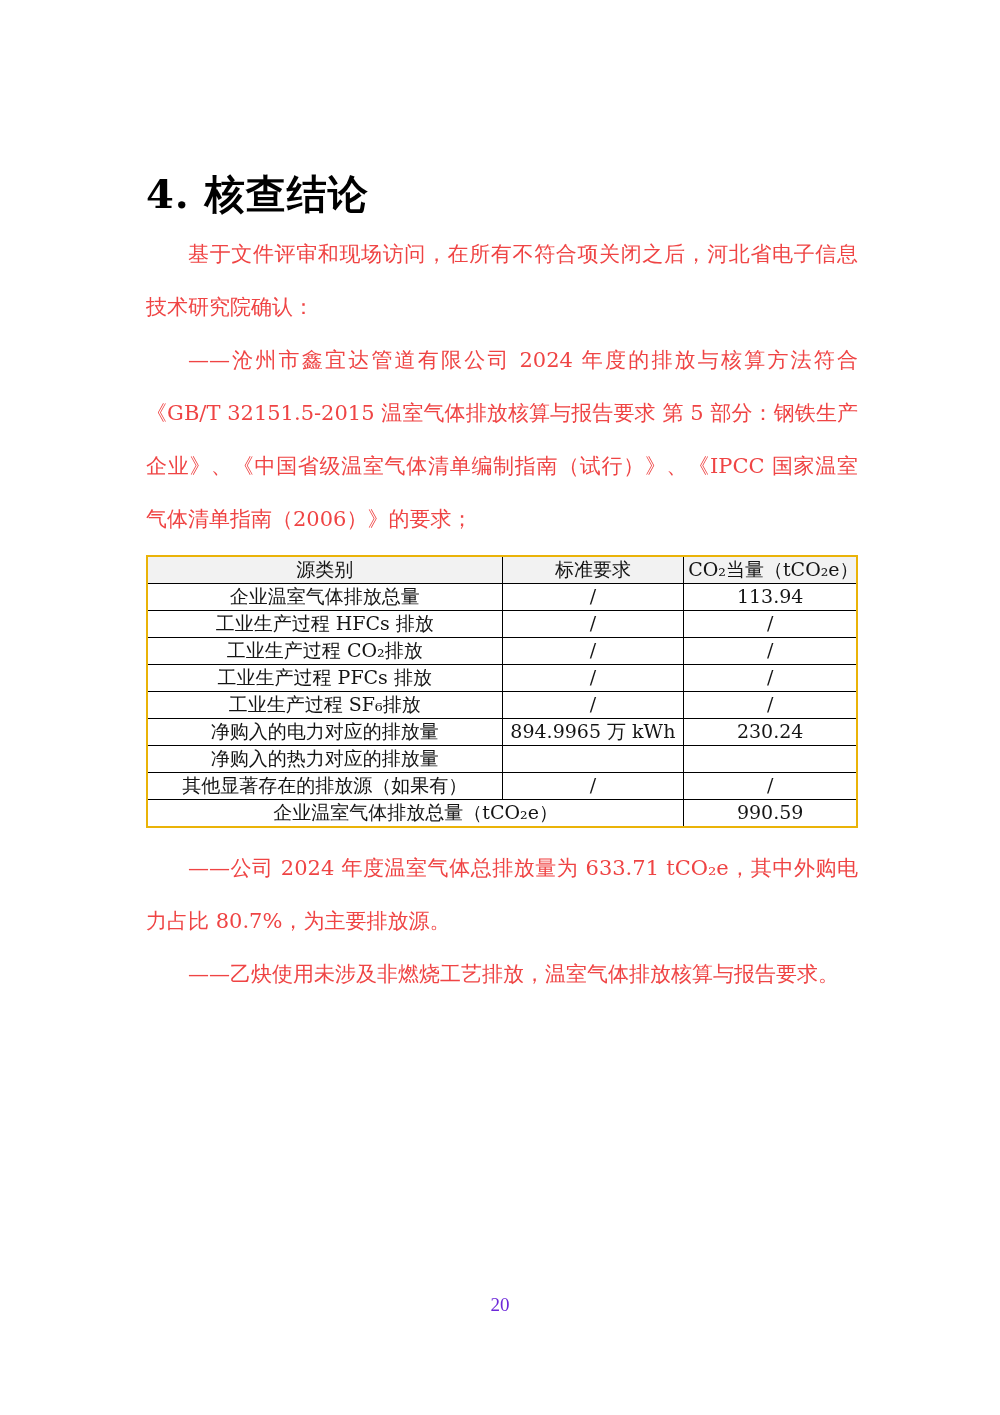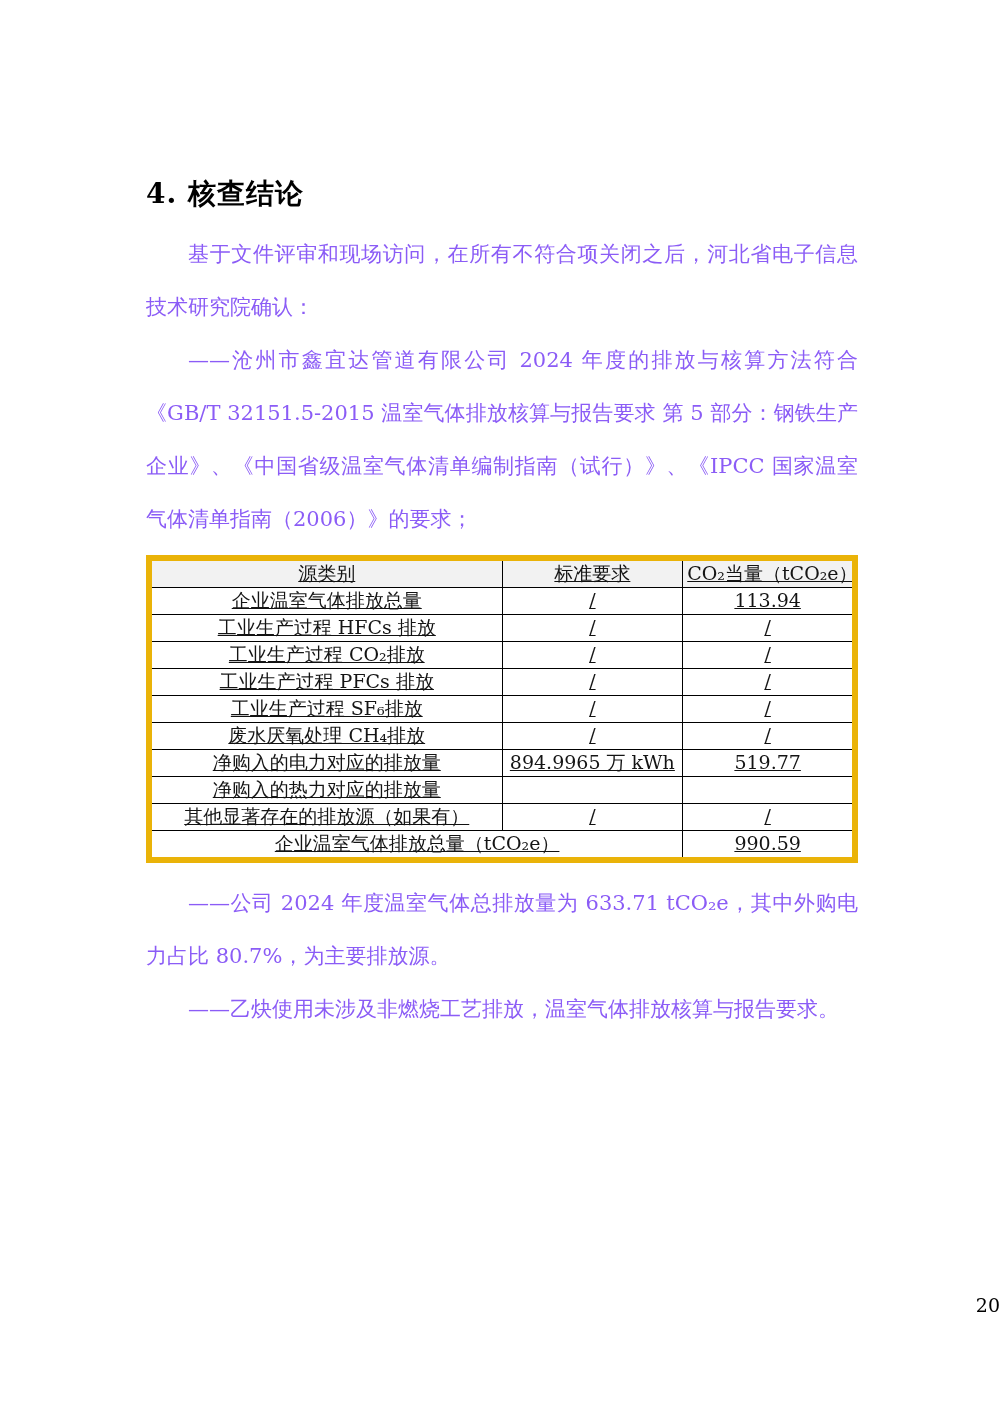--- a/index.html
+++ b/index.html
@@ -16,43 +16,42 @@
     font-family: "DejaVu Serif", "Liberation Serif", serif;
     overflow: hidden;
   }
   .content {
     position: absolute;
     left: 146px;
     top: 172px;
     width: 712px;
   }
   .section-title {
-    font-size: 28px;
+    font-size: 40px;
     font-weight: bold;
     line-height: 44px;
     margin: 0 0 12px 0;
     letter-spacing: 1px;
     color: #000000;
   }
   .para {
     font-size: 21px;
     line-height: 53px;
     text-align: justify;
     text-indent: 2em;
     margin: 0;
-    color: #8b5cf6;
+    color: #ef4444;
   }
   table.emissions {
     width: 100%;
     border-collapse: collapse;
     table-layout: fixed;
     font-size: 19px;
     margin: 9px 0 14px 0;
-    border: 6px solid #eab308;
-    text-decoration: underline;
+    border: 2px solid #eab308;
   }
   table.emissions th,
   table.emissions td {
     border: 1px solid #000000;
     text-align: center;
     vertical-align: middle;
     height: 26px;
     padding: 0 4px;
     line-height: 1.25;
     font-weight: normal;
@@ -64,23 +63,24 @@
     background: #f2f2f2;
   }
   col.c1 { width: 50%; }
   col.c2 { width: 25.6%; }
   col.c3 { width: 24.4%; }
   .page-number {
     position: absolute;
     left: 0;
     right: 0;
     top: 1294px;
-    text-align: right;
+    text-align: center;
     font-size: 19px;
-    color: #000000;
+    color: #6d28d9;
+    font-family: Liberation Serif, serif;
   }
 </style>
 </head>
 <body>
 
 <div class="page">
   <div class="content">
 
     <h1 class="section-title">4. 核查结论</h1>
 
@@ -120,28 +120,23 @@
           <td>工业生产过程 PFCs 排放</td>
           <td>/</td>
           <td>/</td>
         </tr>
         <tr>
           <td>工业生产过程 SF₆排放</td>
           <td>/</td>
           <td>/</td>
         </tr>
         <tr>
-          <td>废水厌氧处理 CH₄排放</td>
-          <td>/</td>
-          <td>/</td>
-        </tr>
-        <tr>
           <td>净购入的电力对应的排放量</td>
           <td>894.9965 万 kWh</td>
-          <td>519.77</td>
+          <td>230.24</td>
         </tr>
         <tr>
           <td>净购入的热力对应的排放量</td>
           <td></td>
           <td></td>
         </tr>
         <tr>
           <td>其他显著存在的排放源（如果有）</td>
           <td>/</td>
           <td>/</td>

